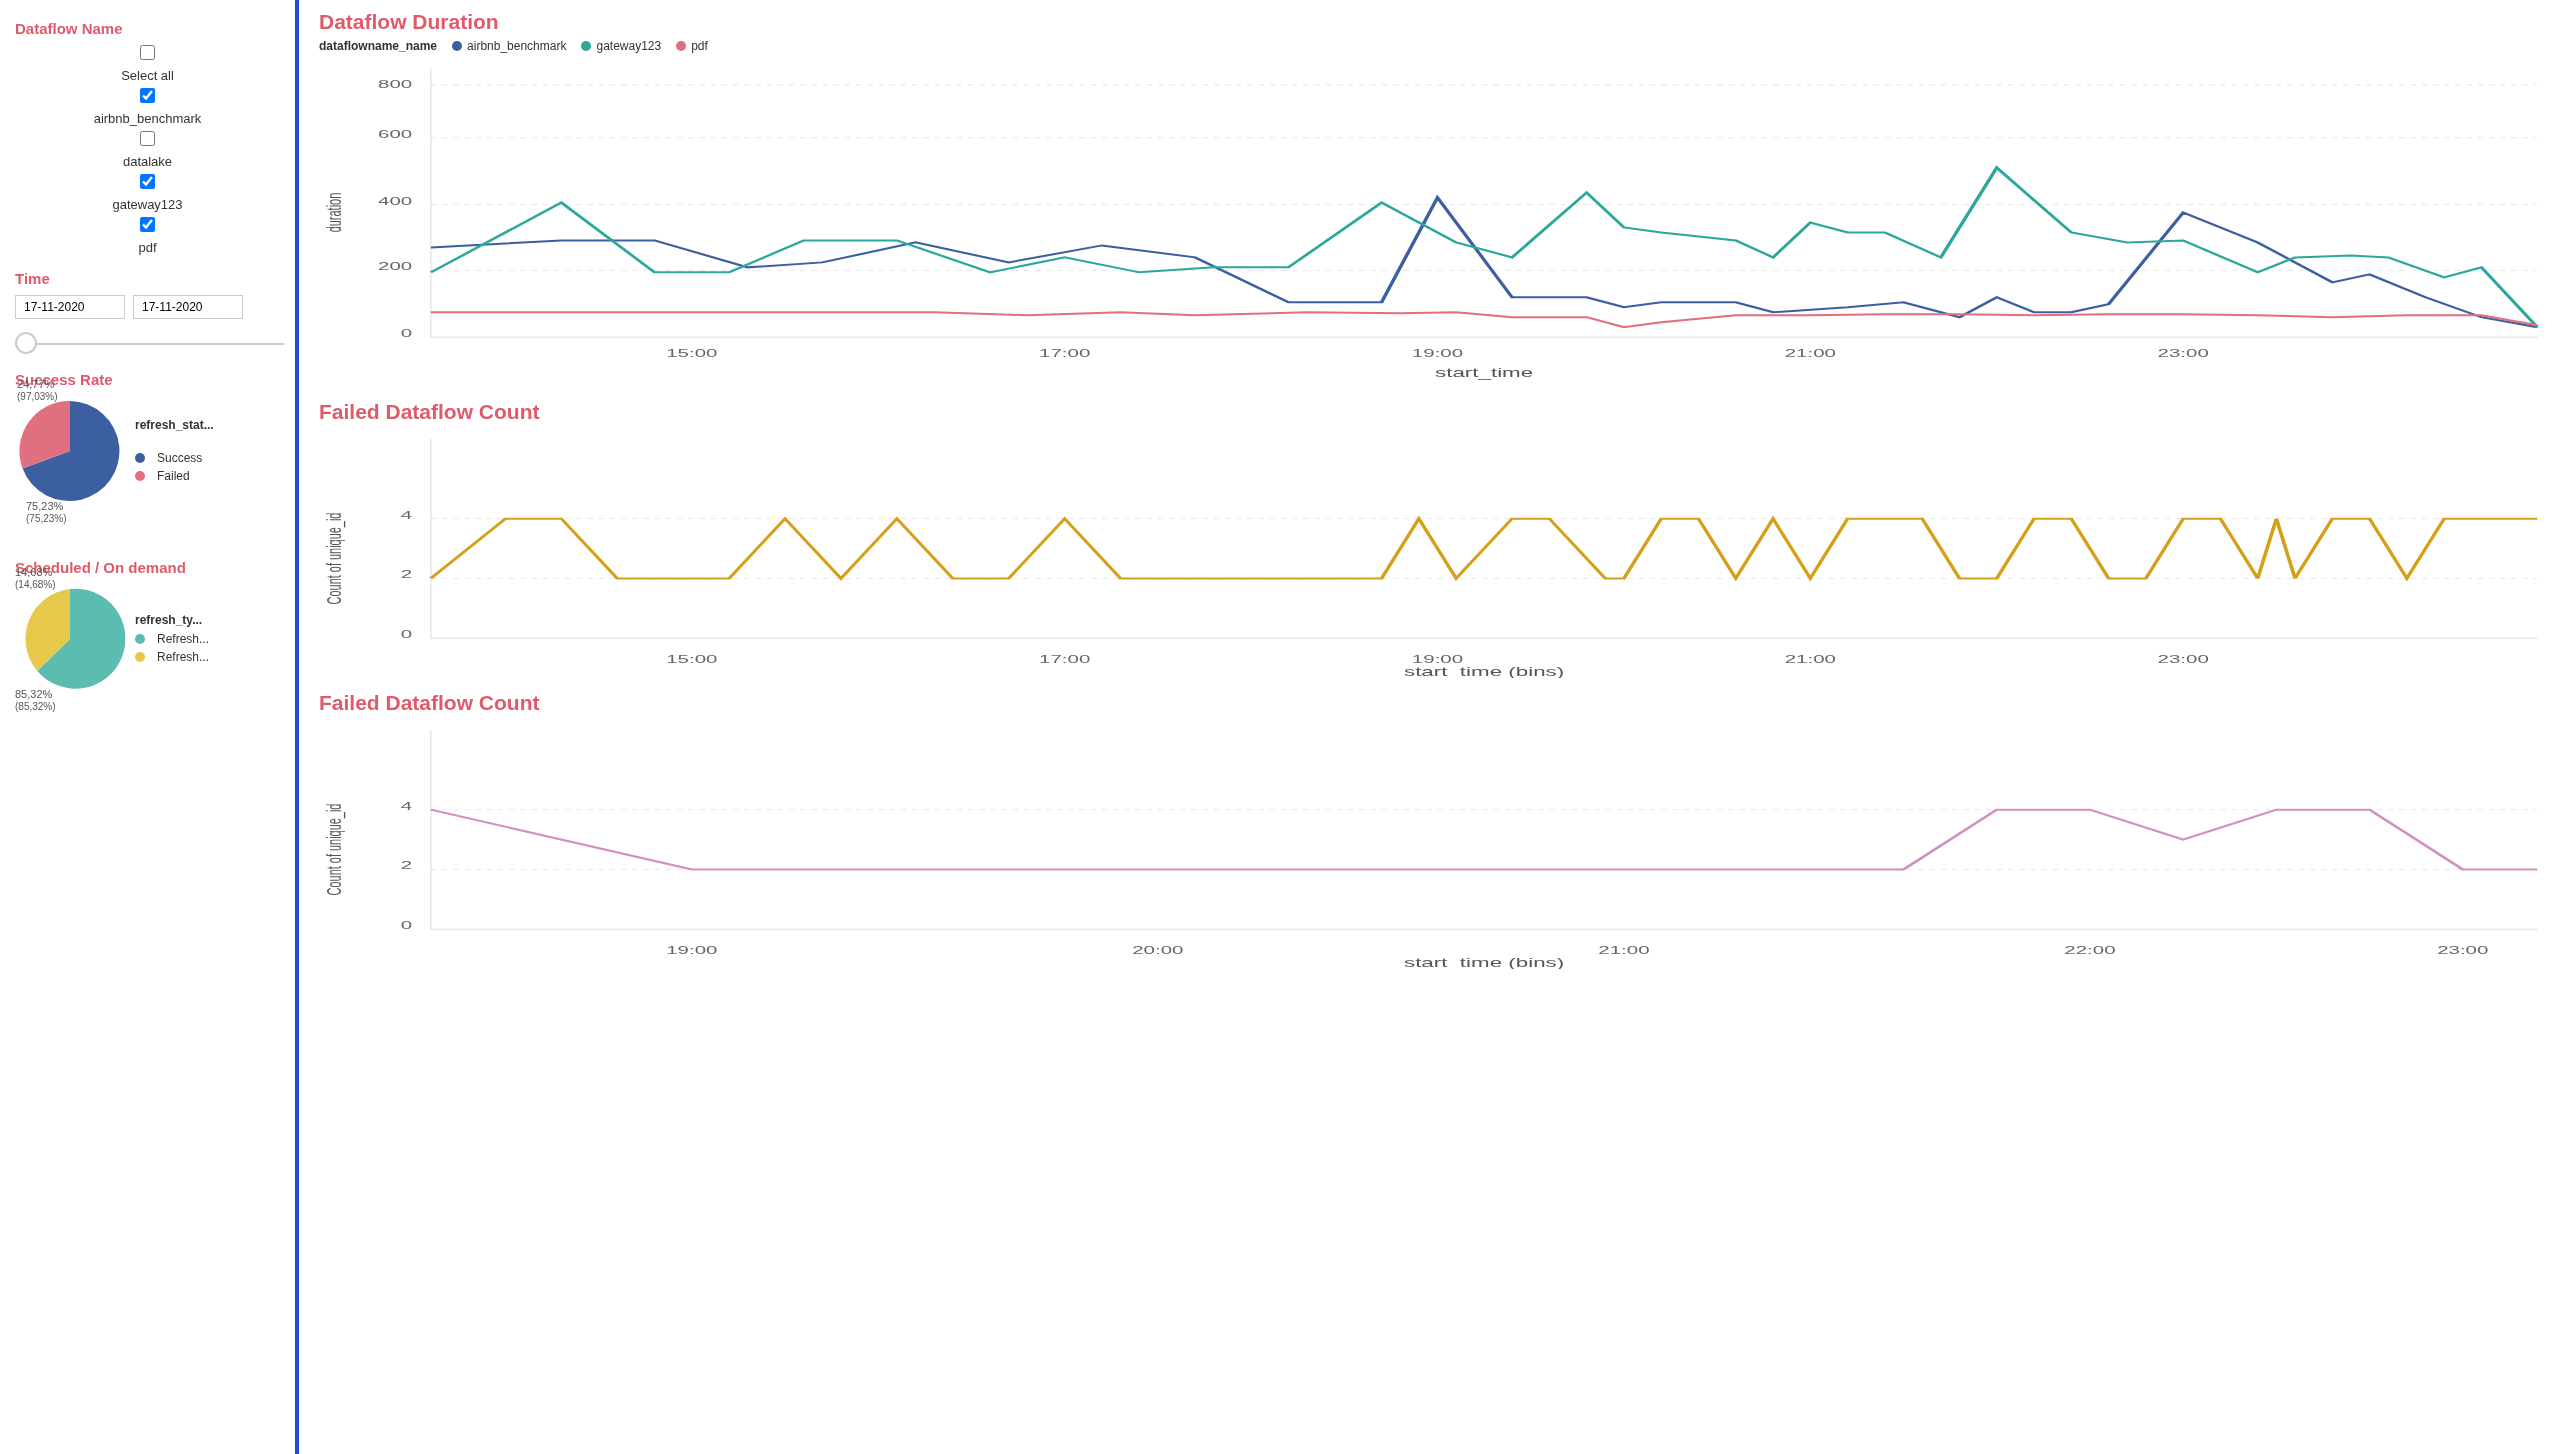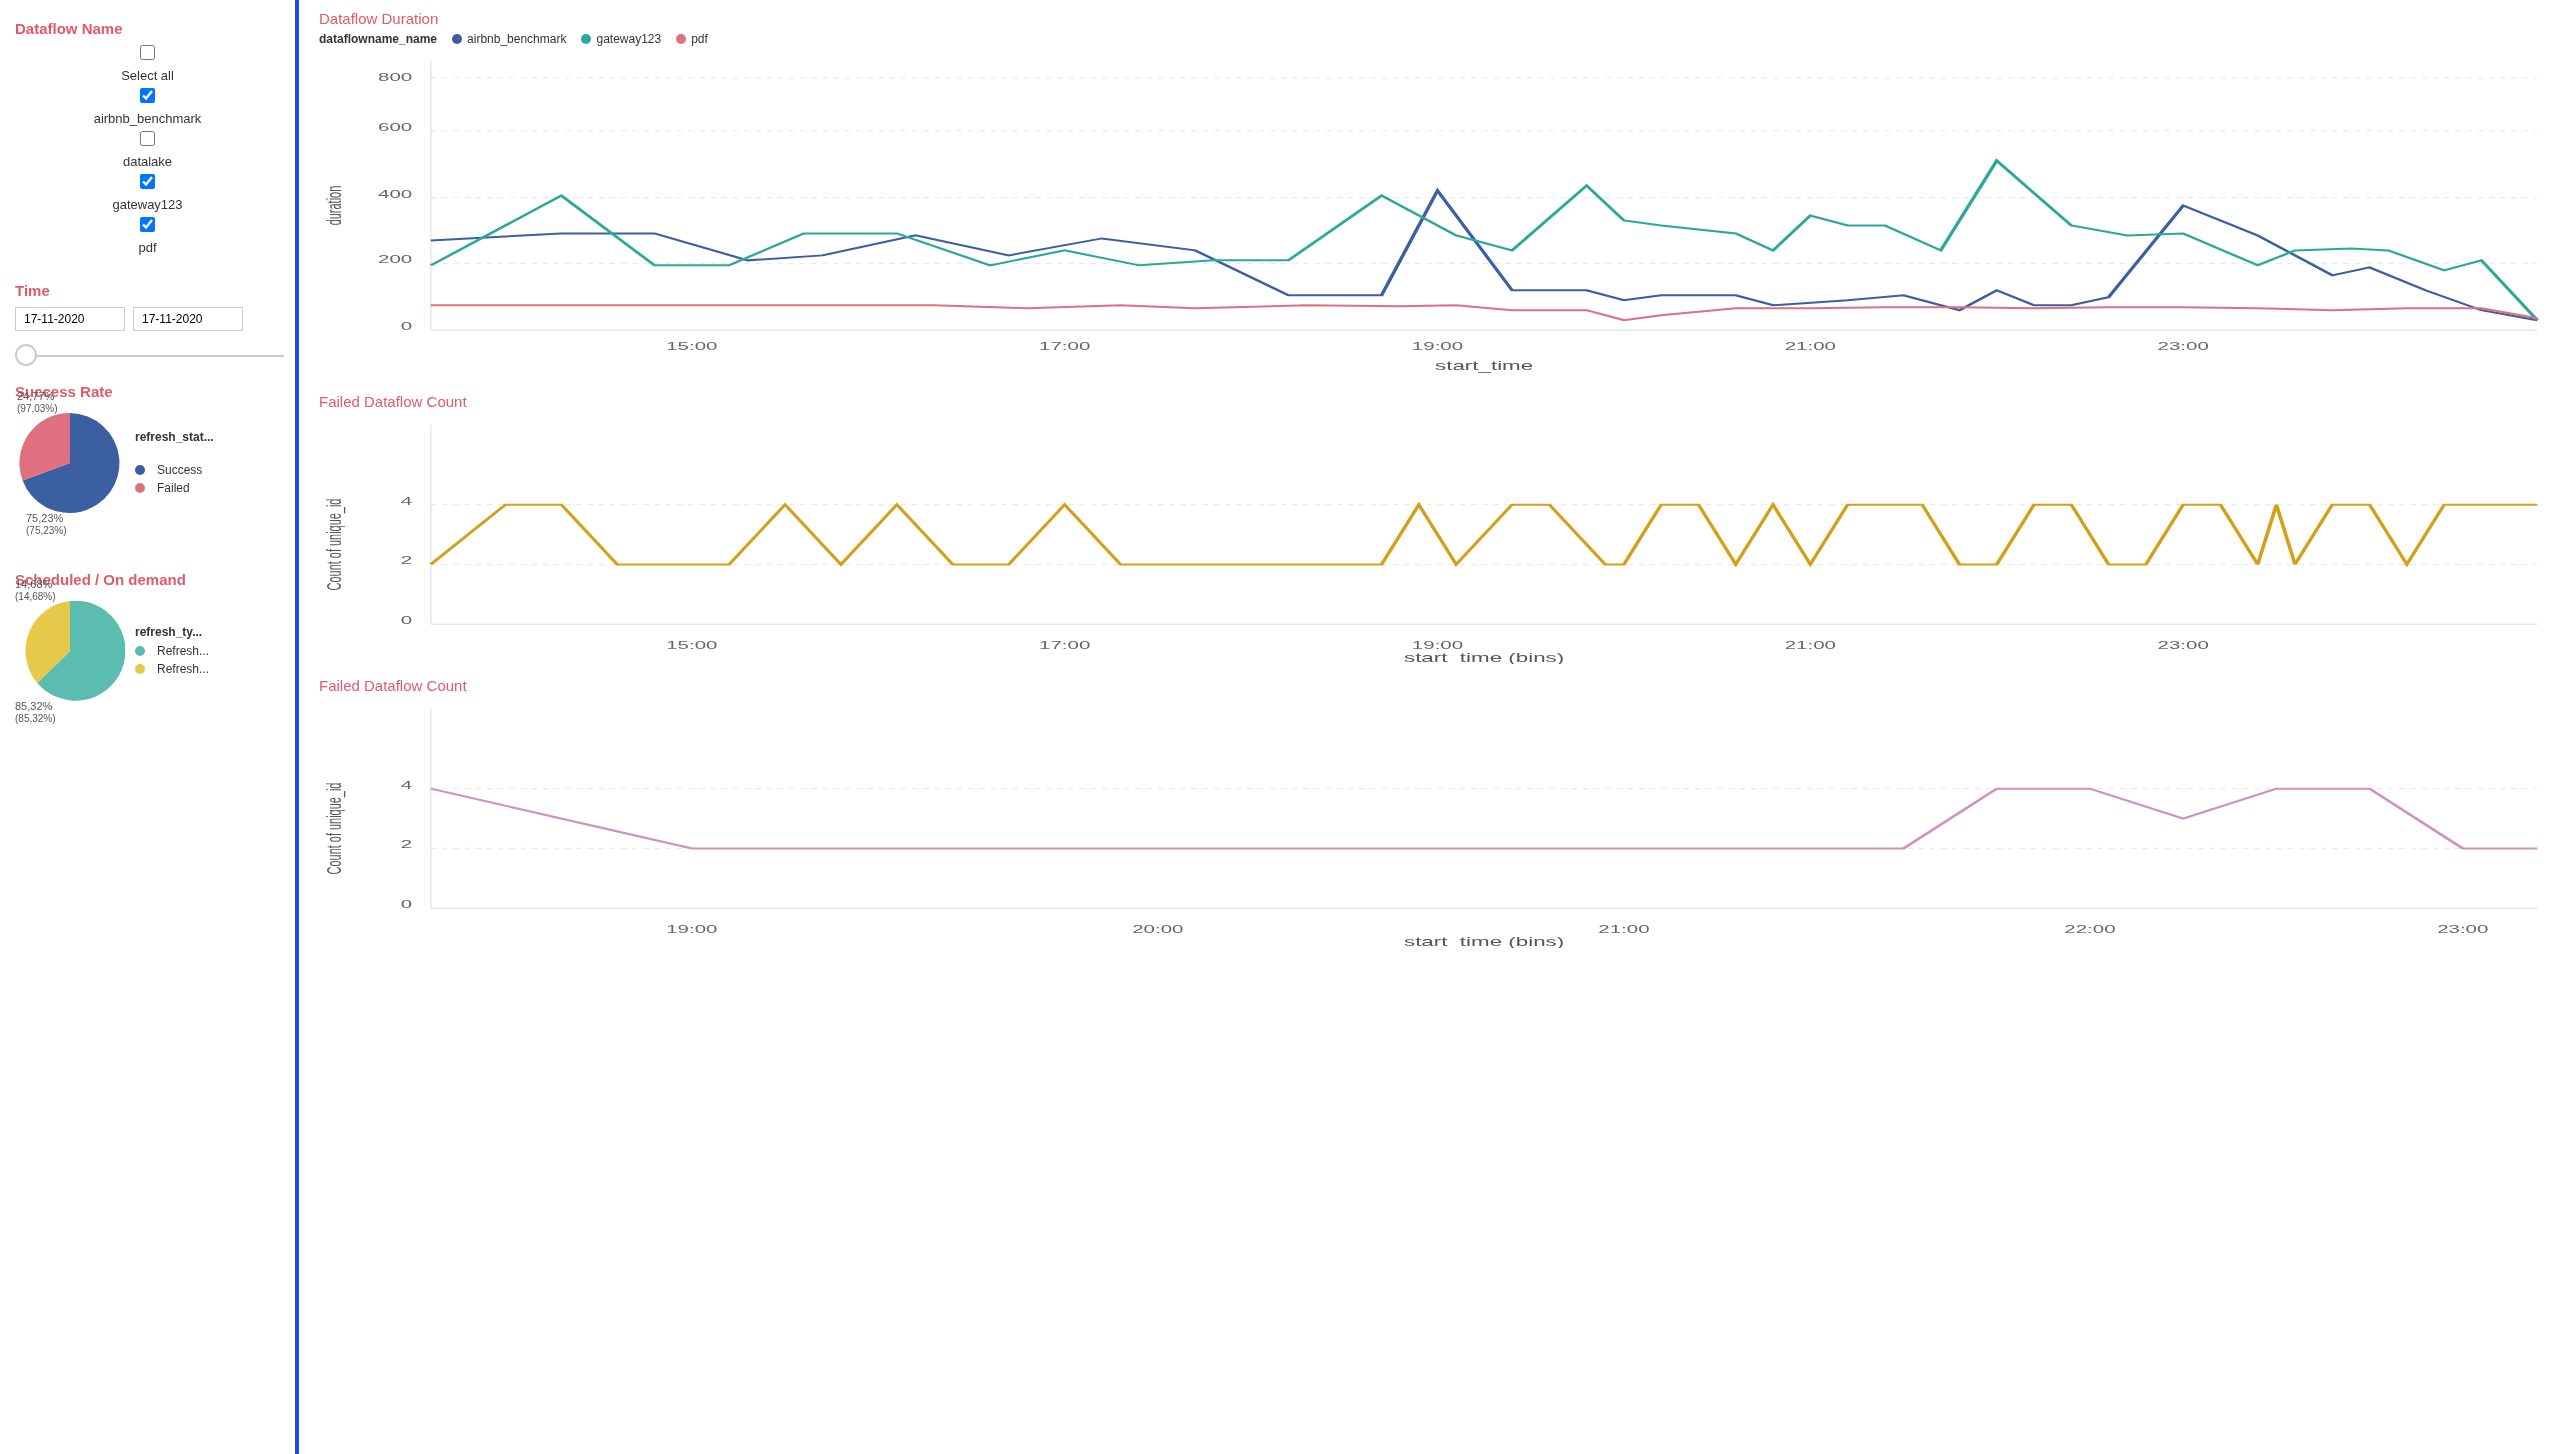--- a/index.html
+++ b/index.html
@@ -5,34 +5,34 @@
     * { box-sizing: border-box; margin: 0; padding: 0; }
     body { font-family: Arial, sans-serif; font-size: 13px; background: #fff; color: #333; }
     .layout { display: flex; width: 100%; min-height: 100vh; }
     .sidebar { width: 299px; min-width: 299px; padding: 10px 15px; border-right: 4px solid #1d4ed8; }
     .main { flex: 1; padding: 10px 20px; }
 
     .section-title { color: #e05a6a; font-size: 15px; font-weight: bold; margin-bottom: 8px; margin-top: 10px; }
     .checkbox-item { display: flex; align-items: center; gap: 8px; margin: 5px 0; font-size: 13px; flex-direction: column; }
     .checkbox-item input[type=checkbox] { width: 15px; height: 15px; }
 
-    .time-section { margin-top: 27px; }
+    .time-section { margin-top: 15px; }
     .time-inputs { display: flex; gap: 8px; margin-top: 8px; }
     .time-inputs input { border: 1px solid #ccc; padding: 4px 8px; font-size: 12px; width: 110px; }
     .slider-container { margin-top: 10px; position: relative; width: 269px; }
     .slider-track { height: 2px; background: #ccc; width: 100%; position: absolute; top: 12px; }
     .slider-thumb { width: 22px; height: 22px; border-radius: 50%; background: #fff; border: 2px solid #ccc; position: absolute; left: 0; top: 1px; }
 
     .pie-section { margin-top: 15px; }
     .pie-chart-wrap { display: flex; align-items: center; gap: 10px; margin-top: 8px; }
     .pie-legend { font-size: 12px; }
     .legend-item { display: flex; align-items: center; gap: 12px; margin: 4px 0; }
     .legend-dot { width: 10px; height: 10px; border-radius: 50%; }
     .chart-block { width: 100%; }
-    .chart-title { color: #e05a6a; font-size: 15px; font-weight: normal; margin-bottom: 5px; }
+    .chart-title { color: #e05a6a; font-size: 21px; font-weight: bold; margin-bottom: 5px; }
     svg text { font-family: Arial, sans-serif; }
 
     .legend-line { display: flex; align-items: center; gap: 5px; font-size: 12px; }
     .legend-color { width: 10px; height: 10px; border-radius: 50%; display: inline-block; }
     .chart-legend { display: flex; align-items: center; gap: 15px; margin-bottom: 5px; font-size: 12px; }
     .legend-label-bold { font-weight: bold; font-size: 12px; }
   </style>
 </head>
 <body>
 

